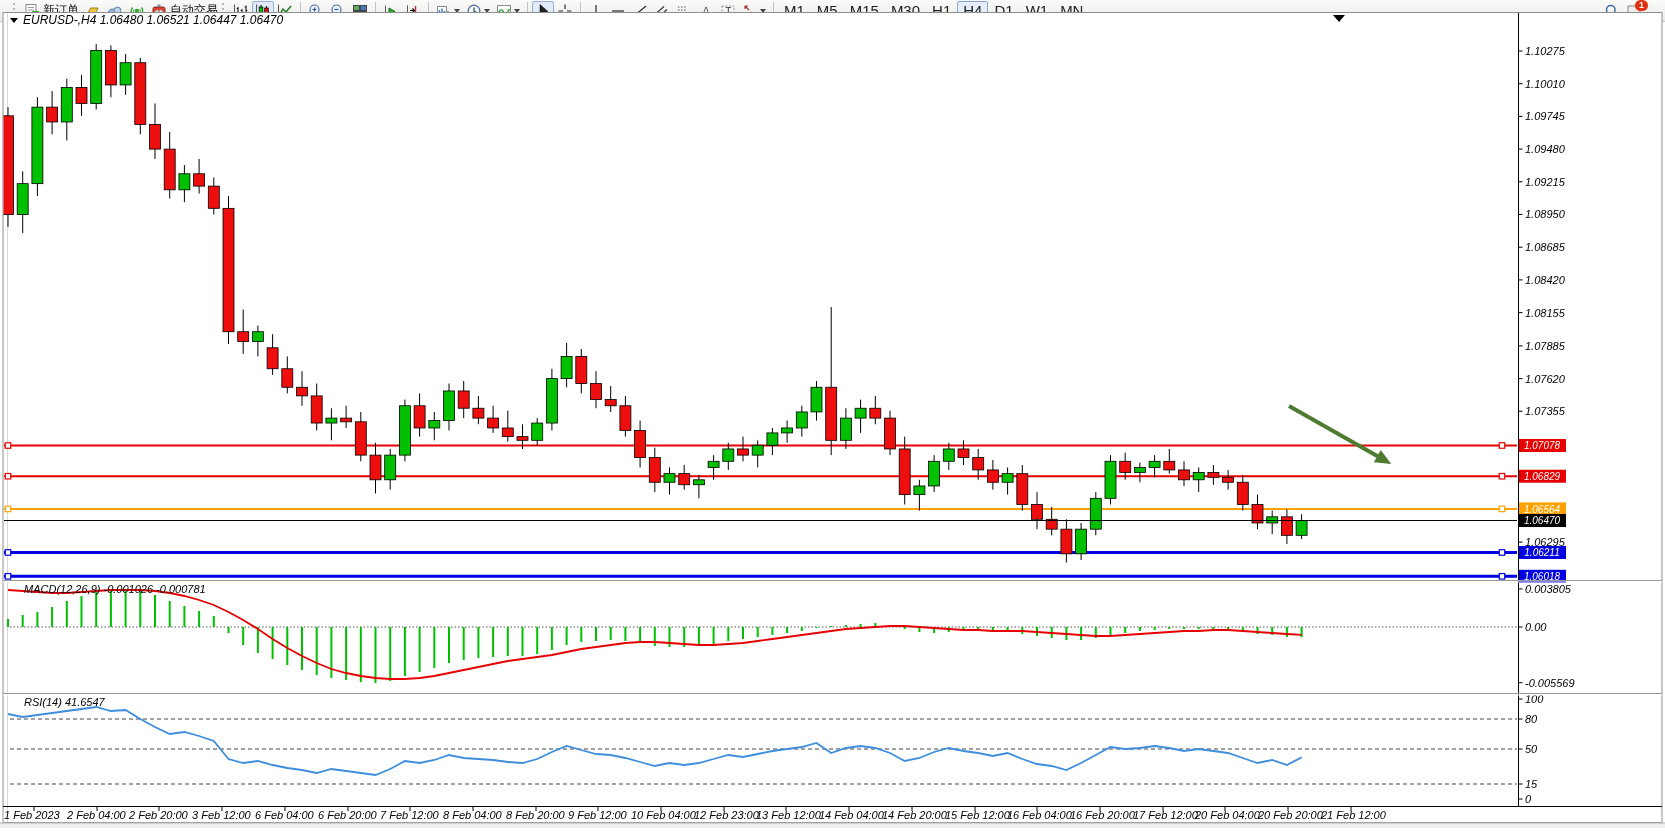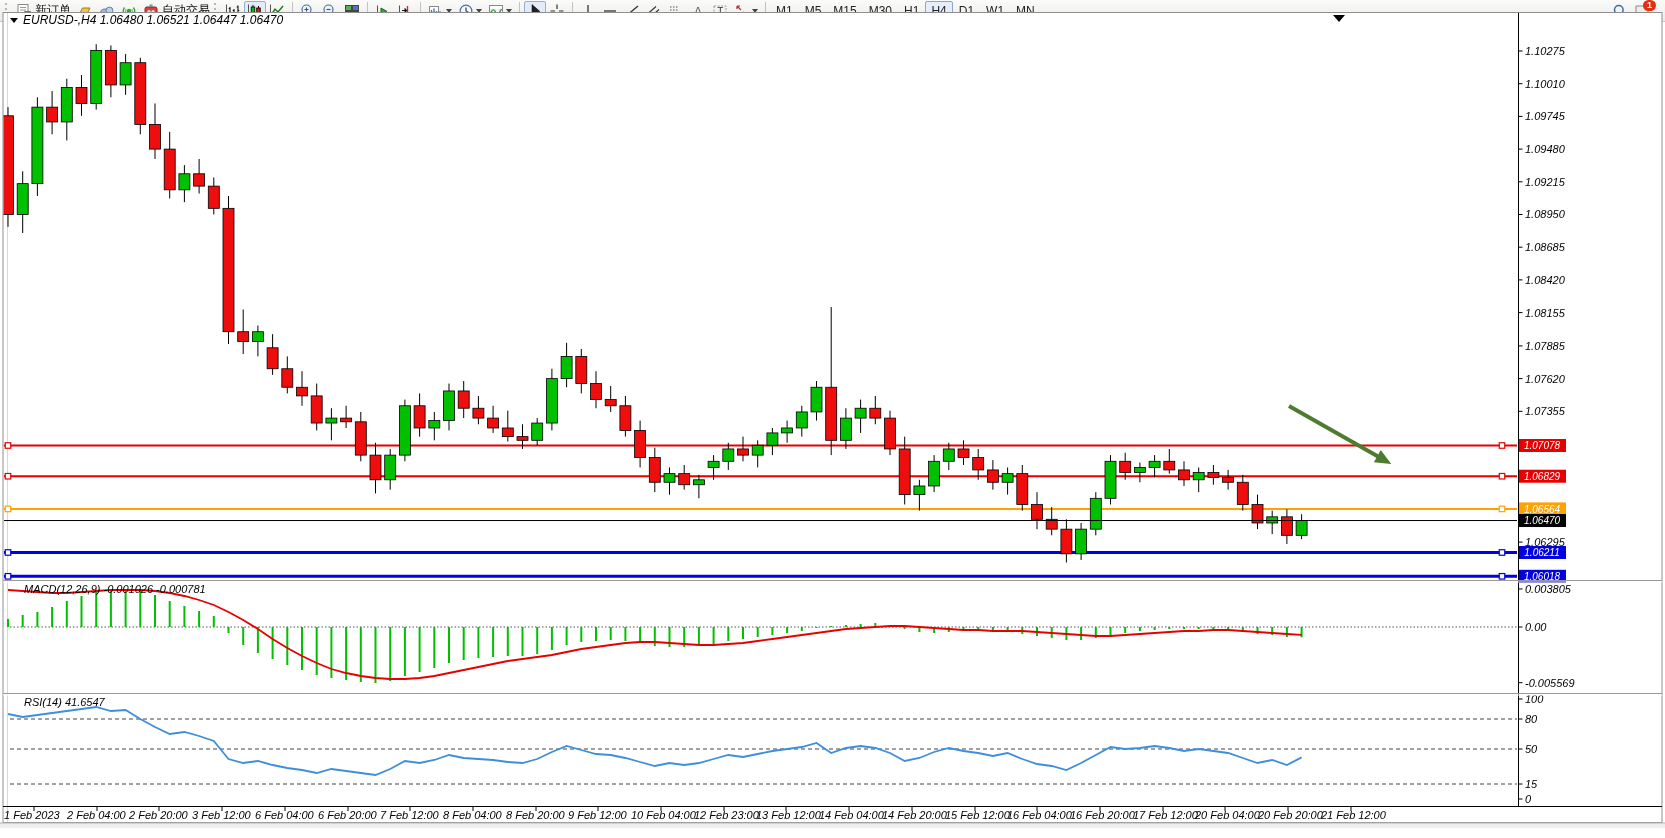--- a/index.html
+++ b/index.html
@@ -1,28 +1,28 @@
 <!DOCTYPE html>
 <html><head>
 <meta charset="utf-8">
 <style>
   html,body{margin:0;padding:0;background:#fff;font-family:"Liberation Sans",sans-serif;}
   #app{position:relative;width:1665px;height:838px;overflow:hidden;background:#fff;}
   
   #toolbar{position:absolute;top:0;left:0;width:1665px;height:22px;display:flex;align-items:center;
-    background:linear-gradient(#fbfbfa,#ebeae8);border-bottom:1px solid #c9c7c3;box-sizing:border-box;padding:0 4px;}
+    background:linear-gradient(#fbfbfa,#ebeae8);border-bottom:1px solid #c9c7c3;box-sizing:border-box;padding:0 12px;}
   .tb-btn{height:20px;min-width:20px;display:flex;align-items:center;justify-content:center;padding:0 2px;
     border:1px solid transparent;border-radius:2px;box-sizing:border-box;position:relative;}
   .tb-btn.active{background:#e1ebf9;border-color:#94b0d6;}
   .tb-label{font-size:12px;color:#111;margin-left:3px;white-space:nowrap;}
   .tb-sep{width:1px;height:17px;background:#c4c2be;margin:0 4px;flex:none;}
   .tb-grip{width:3px;height:15px;border-left:2px dotted #b9b7b2;margin:0 3px 0 1px;flex:none;}
   .ic{width:16px;height:16px;display:block;}
   .dd{width:0;height:0;border-left:3px solid transparent;border-right:3px solid transparent;border-top:4px solid #444;margin-left:2px;}
-  .tf-btn{font-size:12px;color:#222;height:18px;display:flex;align-items:center;padding:0 5px;border:1px solid transparent;border-radius:2px;}
+  .tf-btn{font-size:15px;color:#222;height:18px;display:flex;align-items:center;padding:0 5px;border:1px solid transparent;border-radius:2px;}
   .tf-btn.active{background:#e6eefb;border-color:#8aa6cc;text-align:center;}
   .spacer{flex:1;}
   .badge{position:absolute;top:-2px;right:-4px;background:#e03010;color:#fff;font-size:9px;line-height:11px;
     min-width:11px;height:11px;border-radius:6px;text-align:center;font-weight:bold;padding:0 1px;}
   
   #chart-wrap{position:absolute;top:12px;left:0;width:1665px;height:816px;font-style:italic;}
   svg text{font-family:"Liberation Sans",sans-serif;}
   .axis-label{font-size:11px;fill:#000;}
   .tag-label{font-size:10px;fill:#fff;}
   .pane-label{font-size:11px;fill:#000;}

